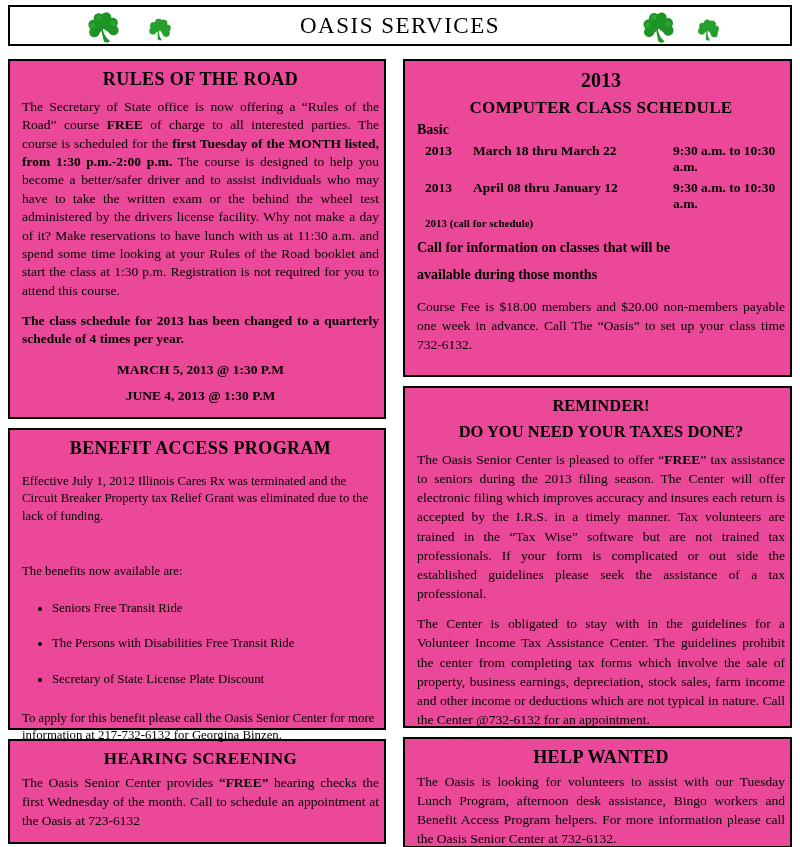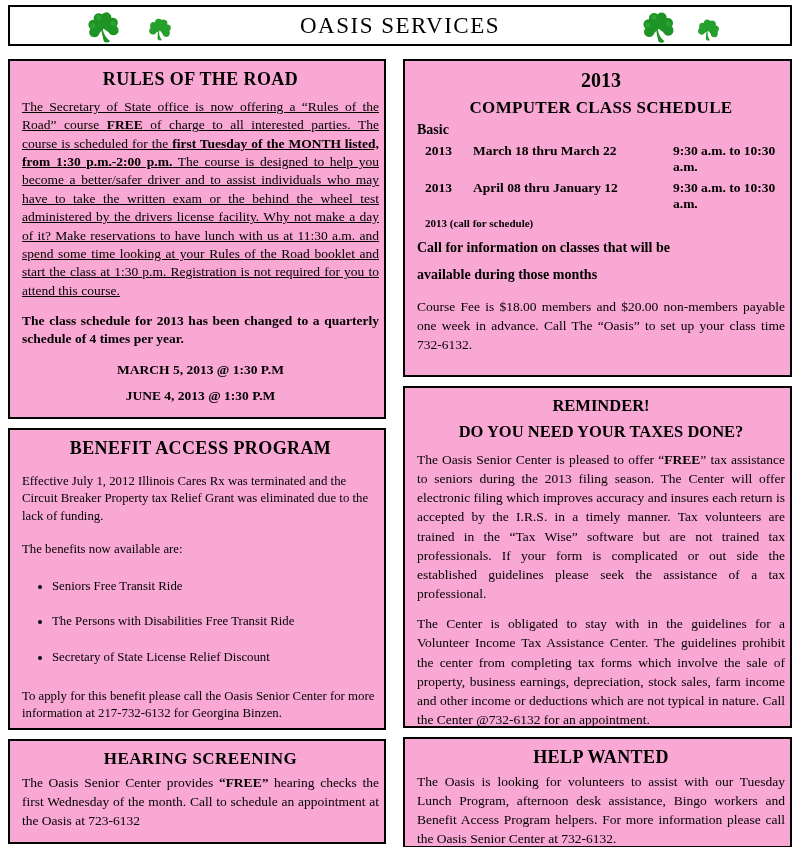--- a/index.html
+++ b/index.html
@@ -21,39 +21,39 @@
   .sham-l-big   { left:75px;  top:0px; width:37px; height:41px; transform:rotate(-6deg); }
   .sham-l-small { left:137px; top:8px; width:26px; height:29px; transform:rotate(10deg); }
   .sham-r-big   { left:630px; top:0px; width:37px; height:41px; transform:rotate(-4deg); }
   .sham-r-small { left:686px; top:9px; width:25px; height:28px; transform:rotate(12deg); }
 
   
   .columns { display:flex; gap:17px; align-items:flex-start; }
   .col-left  { width:378px; }
   .col-right { width:389px; }
 
-  .box { border:2px solid #000; padding:6px 5px 8px 12px; margin-bottom:9px; background:#f9a8d4; }
+  .box { border:2px solid #000; padding:6px 5px 8px 12px; margin-bottom:9px; background:#ec4899; }
   .box h2 { text-align:center; font-weight:bold; font-size:18px; margin:2px 0 8px 0; letter-spacing:0.4px; }
 
   .just  { text-align:justify; }
   .bold  { font-weight:bold; }
   .center{ text-align:center; }
 
   
   .rules-box { height:360px; }
   .rules-box p { font-size:13.5px; line-height:1.36; }
-  .rules-box .para1 { margin-bottom:12px;text-decoration:underline; }
+  .rules-box .para1 { margin-bottom:12px; }
   .rules-box .para2 { margin-bottom:12px; }
   .rules-box .dateline { font-size:13.5px; margin:4px 0 8px 0; }
 
   
   .benefit-box { height:302px; }
   .benefit-box h2 { margin-bottom:14px; }
   .benefit-box p, .benefit-box li { font-size:12.8px; line-height:1.35; }
-  .benefit-box .bp1 { margin-bottom:16px; }
+  .benefit-box .bp1 { margin-bottom:38px; }
   .benefit-box .bp2 { margin-bottom:20px; }
   .benefit-box ul { list-style:disc; padding-left:30px; margin-bottom:22px; }
   .benefit-box li { margin-bottom:18px; }
   .benefit-box li:last-child { margin-bottom:0; }
 
   
   .hearing-box { height:105px; margin-bottom:0; }
   .hearing-box h2 { font-size:17px; margin-bottom:5px; }
   .hearing-box p { font-size:13.5px; line-height:1.4; }
 
@@ -171,21 +171,21 @@
         <p class="center bold dateline">JUNE 4, 2013  @ 1:30 P.M</p>
       </section>
 
       <section class="box benefit-box">
         <h2>BENEFIT ACCESS PROGRAM</h2>
         <p class="bp1">Effective July 1, 2012 Illinois Cares Rx was terminated and the Circuit Breaker Property tax Relief Grant was eliminated due to the lack of funding.</p>
         <p class="bp2">The benefits now available are:</p>
         <ul>
           <li>Seniors Free Transit Ride</li>
           <li>The Persons with Disabilities Free Transit Ride</li>
-          <li>Secretary of State License Relief Discount</li>
+          <li>Secretary of State License Plate Discount</li>
         </ul>
         <p>To apply for this benefit please call the  Oasis Senior Center for more information  at 217-732-6132  for  Georgina Binzen.</p>
       </section>
 
       <section class="box hearing-box">
         <h2>HEARING SCREENING</h2>
         <p class="just"><span>The Oasis Senior Center provides </span><span style="font-weight: bold;">“FREE”</span><span> hearing checks the first Wednesday of the month. Call to schedule an appointment at the Oasis at 723-6132</span></p>
       </section>
 
     </div>

